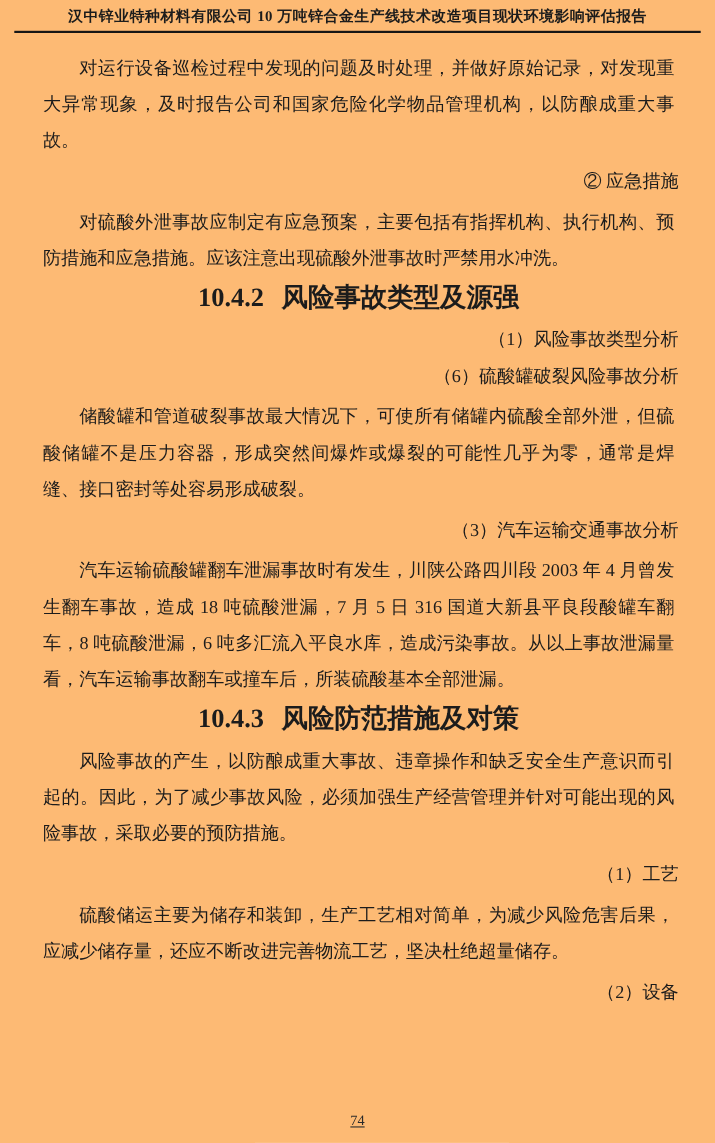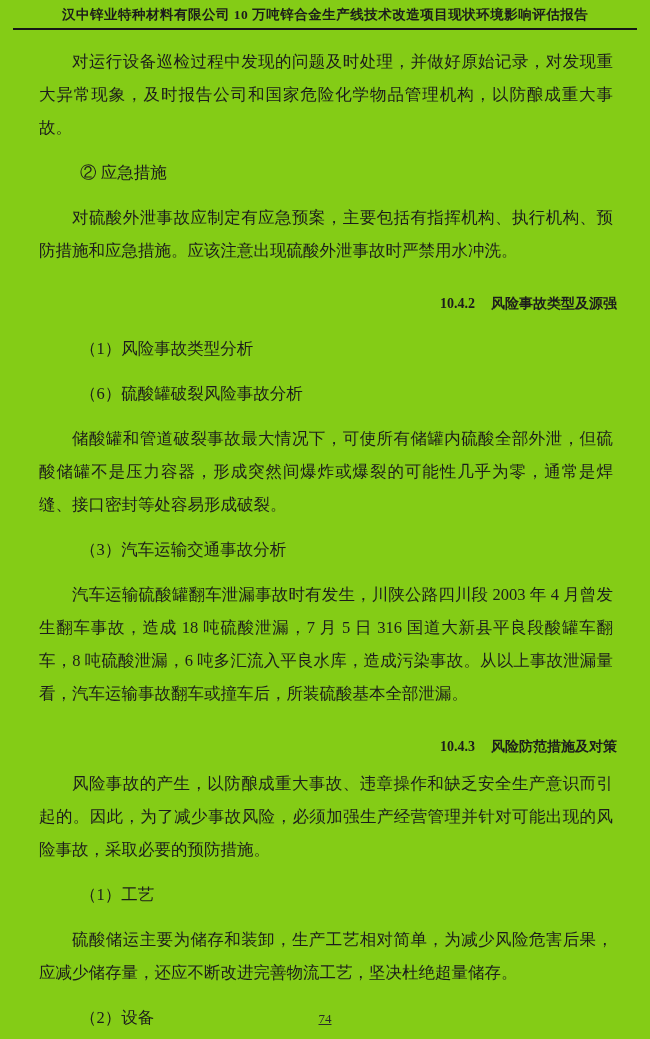--- a/index.html
+++ b/index.html
@@ -1,20 +1,20 @@
 <!DOCTYPE html>
 <html lang="zh"><head>
 <meta charset="utf-8">
 <style>
   html, body { margin: 0; padding: 0; background: #ffffff; }
   .page {
     position: relative;
     width: 650px;
     height: 1039px;
-    background: #84cc16;
+    background: #fdba74;
     font-family: "Liberation Serif", "DejaVu Serif", serif;
     color: #1c1c1c;
     overflow: hidden;
     box-sizing: border-box;
   }
   .doc-header {
     padding-top: 7px;
     text-align: center;
     font-size: 13.5px;
     font-weight: bold;
@@ -30,30 +30,30 @@
     padding: 11px 33px 0 35px;
     font-size: 16.5px;
     line-height: 33px;
     text-align: justify;
   }
   .para {
     margin: 4px;
     text-indent: 2em;
   }
   .subitem {
-    margin: 12px;
+    margin: 0;
     text-indent: 2em;
-    text-align: left;
+    text-align: right;
   }
   .section-heading {
-    margin: 20px 0 4px 0;
-    font-size: 14px;
+    margin: 4px 0 4px 0;
+    font-size: 24px;
     font-weight: bold;
     line-height: 33px;
-    text-align: right;
+    text-align: center;
   }
   .section-heading .h-num { margin-right: 16px; }
   .doc-footer {
     position: absolute;
     left: 0;
     bottom: 12px;
     width: 100%;
     text-align: center;
     font-size: 13px;
     color: #2a2a2a;

